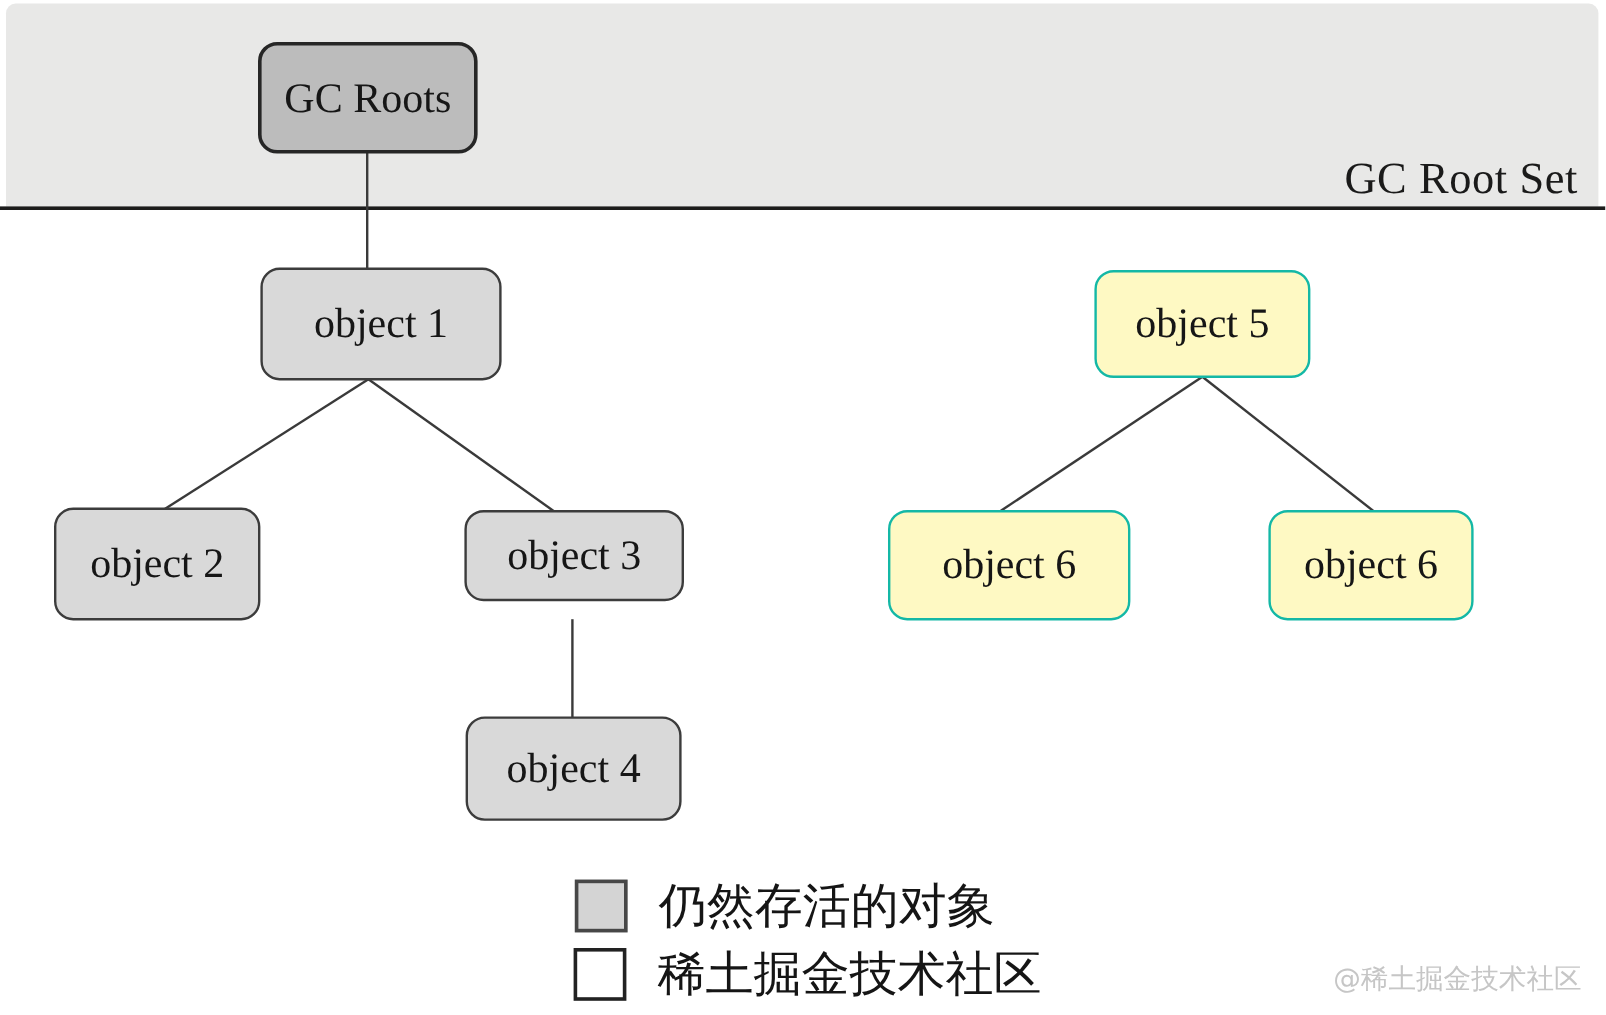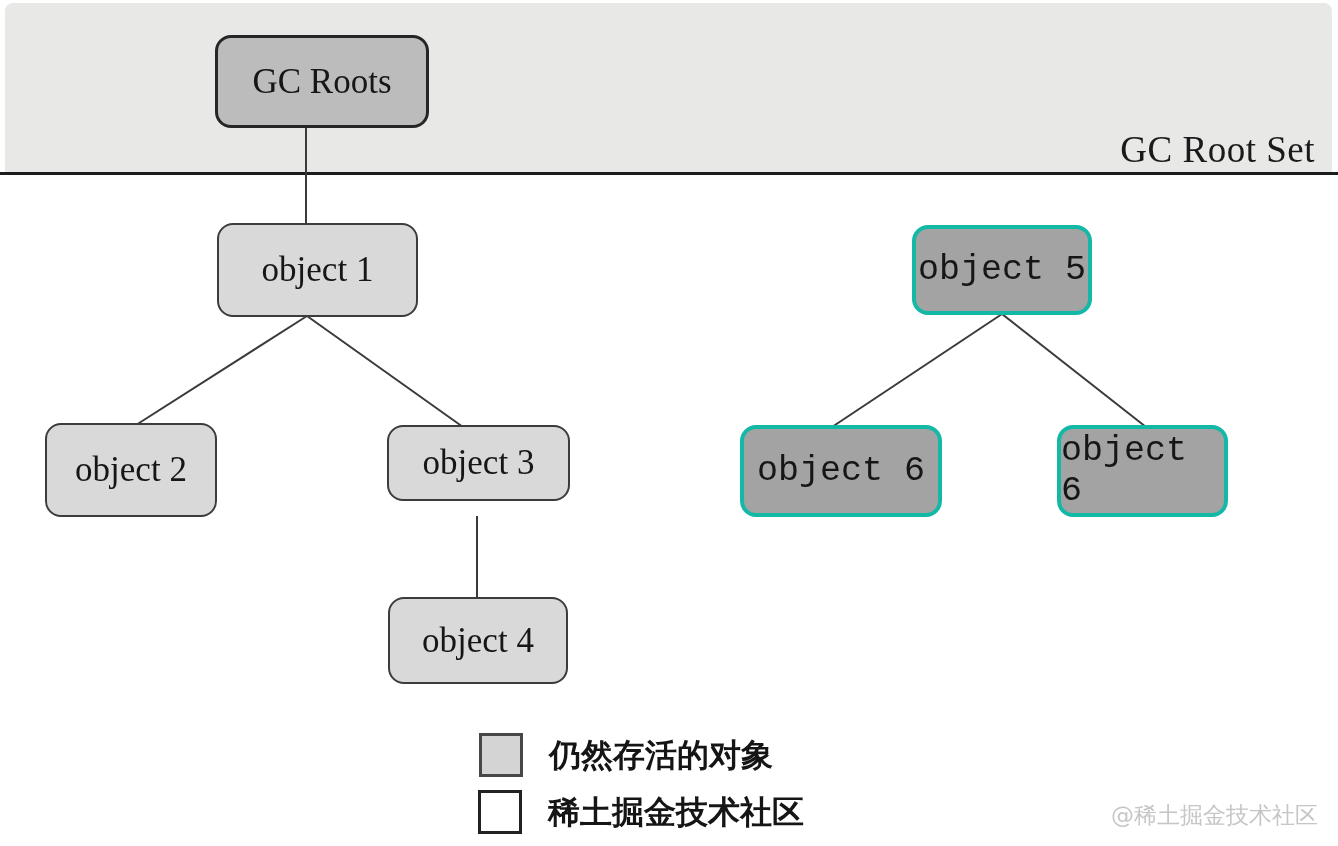--- a/index.html
+++ b/index.html
@@ -46,23 +46,23 @@
     display: flex;
     align-items: center;
     justify-content: center;
     border-radius: 16px;
     font-size: 35px;
     color: #161616;
     box-sizing: border-box;
   }
   .node.root        { background: #bcbcbc; border: 3px solid #262626; }
   .node.alive       { background: #d9d9d9; border: 2px solid #3c3c3c; }
-  .node.collectable { background: #a3a3a3; border: 4px solid #14b8a6; font-family: Liberation Mono, monospace; }
+  .node.collectable { background: #fef9c3; border: 2px solid #14b8a6; }
 
-  #n-gc-roots { left: 215px; top: 35px;  width: 214px; height: 93px; }
+  #n-gc-roots { left: 215px; top: 35px;  width: 183px; height: 93px; }
   #n-object-1 { left: 217px; top: 223px; width: 201px; height: 94px; }
   #n-object-2 { left: 45px;  top: 423px; width: 172px; height: 94px; }
   #n-object-3 { left: 387px; top: 425px; width: 183px; height: 76px; }
   #n-object-4 { left: 388px; top: 597px; width: 180px; height: 87px; }
   #n-object-5 { left: 912px; top: 225px; width: 180px; height: 90px; }
   #n-object-6 { left: 740px; top: 425px; width: 202px; height: 92px; }
   #n-object-7 { left: 1057px; top: 425px; width: 171px; height: 92px; }
 
   
   .legend-row {
@@ -76,22 +76,22 @@
   .swatch {
     width: 44px; height: 44px;
     box-sizing: border-box;
     flex: 0 0 auto;
   }
   .swatch.alive       { background: #d4d4d4; border: 3px solid #474747; }
   .swatch.collectable { background: #ffffff; border: 3px solid #222222; }
   .legend-label {
     margin-left: 26px;
     font-family: "DejaVu Sans", sans-serif;
-    font-weight: bold;
-    font-size: 32px;
+    font-weight: normal;
+    font-size: 40px;
     color: #151515;
     line-height: 48px;
     white-space: nowrap;
   }
 
   
   .watermark {
     position: absolute;
     right: 20px; bottom: 15px;
     font-family: "DejaVu Sans", sans-serif;

